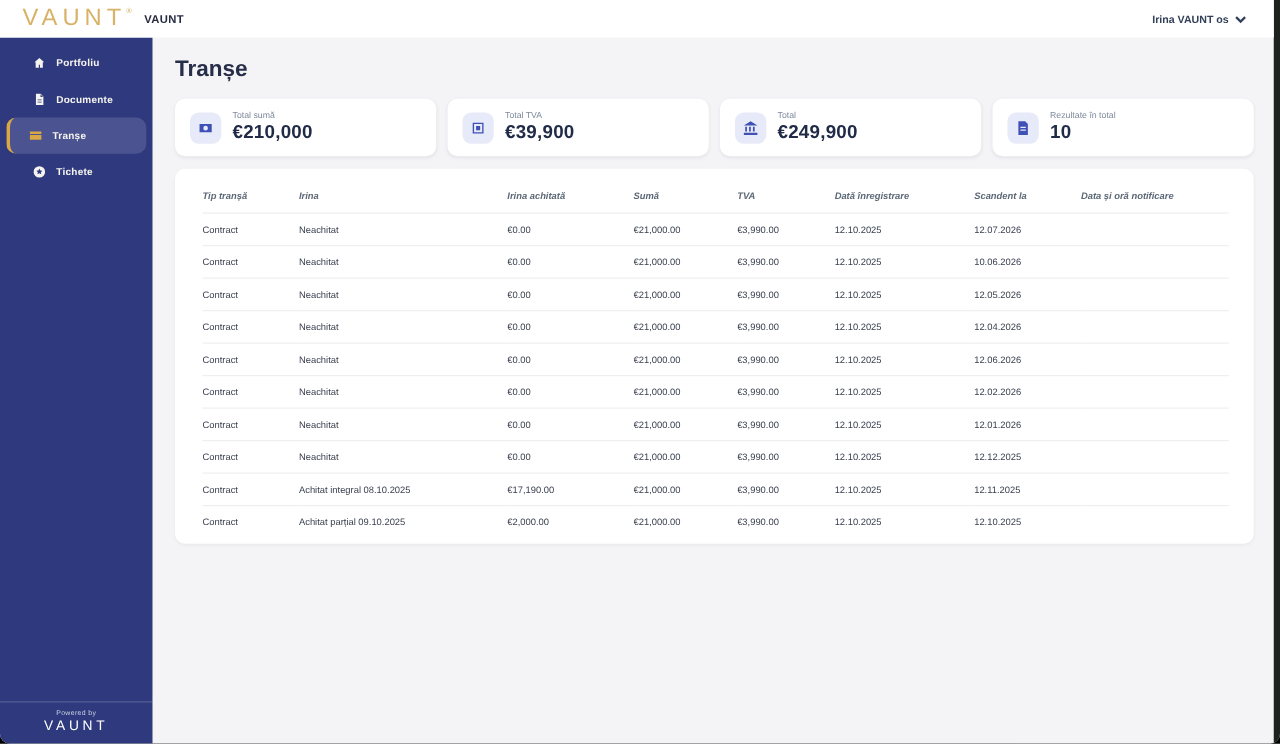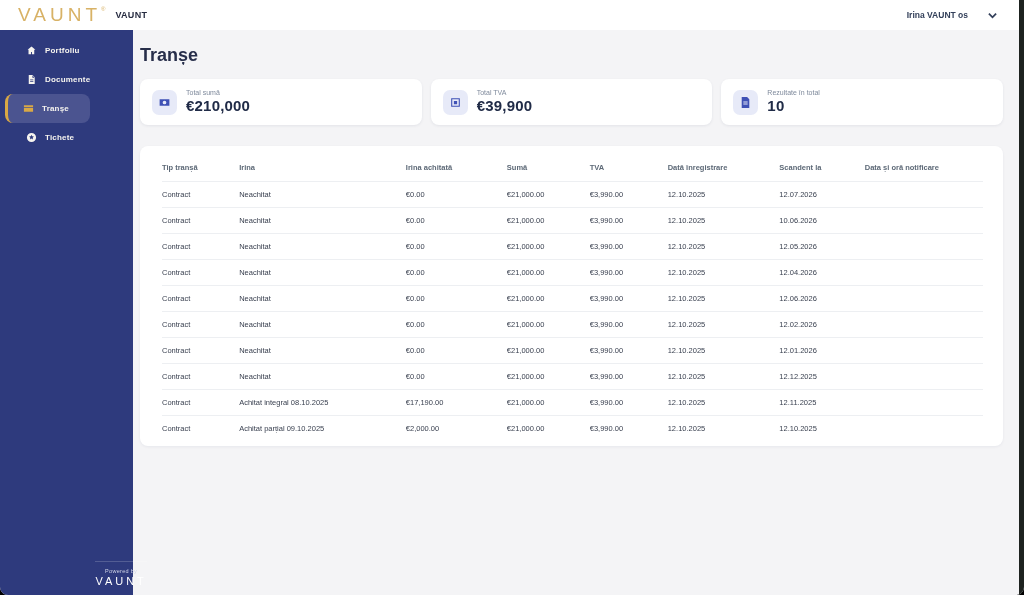--- a/index.html
+++ b/index.html
@@ -24,63 +24,63 @@
   .edge-strip{position:absolute;top:0;right:0;width:5px;height:595px;background:var(--edge);}
 
   
   .topbar{position:absolute;top:0;left:0;width:1019px;height:30px;background:#fff;
     display:flex;align-items:center;z-index:3;}
   .logo{margin-left:18px;display:flex;align-items:flex-start;cursor:pointer;}
   .logo-text{font-size:19px;font-weight:400;letter-spacing:4px;color:var(--gold-logo);
     line-height:22px;font-stretch:condensed;}
   .logo-reg{font-size:6px;color:var(--gold-logo);margin-top:2px;}
   .brand{font-size:9px;font-weight:700;color:#262b40;margin-left:10px;letter-spacing:.3px;}
-  .user-menu{margin-left:auto;margin-right:22px;display:flex;align-items:center;gap:20px;
+  .user-menu{margin-left:auto;margin-right:22px;display:flex;align-items:center;gap:5px;
     cursor:pointer;}
   .user-name{font-size:8.5px;font-weight:700;color:#33405a;}
   .chev{width:9px;height:9px;stroke:#33405a;stroke-width:2;fill:none;}
 
   
-  .sidebar{position:absolute;top:30px;left:0;width:133px;height:565px;background:var(--navy);
-    display:flex;flex-direction:row;}
+  .sidebar{position:absolute;top:30px;left:0;width:122px;height:565px;background:var(--navy);
+    display:flex;flex-direction:column;}
   .nav{padding-top:6px;display:flex;flex-direction:column;}
   .sidebar-item{height:29px;display:flex;align-items:center;gap:8px;padding-left:18px;
     margin:0 5px;color:#f6f4ef;cursor:pointer;border-left:3px solid transparent;
     border-radius:8px;}
   .sidebar-item .s-icon{width:11px;height:11px;display:flex;align-items:center;flex:0 0 11px;}
   .sidebar-item .s-icon svg{width:11px;height:11px;fill:#f6f4ef;}
   .sidebar-item .s-label{font-size:8px;font-weight:600;letter-spacing:.2px;}
   .sidebar-item.active{background:var(--navy-active);border-left:3px solid var(--gold);
     padding-left:15px;}
   .sidebar-item.active .s-icon svg{fill:var(--gold);}
   .sidebar-footer{margin-top:auto;padding:6px 0 8px;border-top:1px solid rgba(255,255,255,.18);
     text-align:center;}
   .powered{font-size:5.5px;color:#cfd3e6;letter-spacing:.3px;}
   .footer-logo{font-size:11px;color:#fff;letter-spacing:3px;font-weight:400;margin-top:1px;}
 
   
   .main{position:absolute;top:30px;left:122px;width:897px;height:565px;padding:13px 16px 0 18px;}
   .page-title{font-size:18px;font-weight:700;color:var(--text-dark);margin:2px 0 13px;}
-  .cards{display:flex;gap:9px;margin-bottom:21px;}
+  .cards{display:flex;gap:9px;margin-bottom:10px;}
   .card{flex:1;height:46px;background:#fff;border-radius:8px;
     box-shadow:0 1px 3px rgba(25,35,80,.08);display:flex;align-items:center;
     padding:0 12px;gap:9px;}
   .card-icon{width:25px;height:25px;border-radius:7px;background:var(--icon-bg);
     display:flex;align-items:center;justify-content:center;flex:0 0 25px;}
   .card-icon svg{width:13px;height:13px;fill:var(--icon-blue);}
   .card-texts{display:flex;flex-direction:column;line-height:1.1;}
   .card-label{font-size:7px;color:#7f8a9c;margin-bottom:1px;}
   .card-value{font-size:15px;font-weight:700;color:#202b47;letter-spacing:.2px;}
 
   
   .table-card{background:#fff;border-radius:8px;box-shadow:0 1px 3px rgba(25,35,80,.06);
     padding:8px 20px 0 22px;min-height:300px;}
   table{width:100%;border-collapse:collapse;table-layout:fixed;}
   th{font-size:7.5px;font-weight:700;color:var(--text-gray);text-align:left;
-    padding:9px 4px 9px 0;}
+    padding:9px 4px 9px 0;font-style:italic;}
   td{font-size:7.5px;color:var(--row-text);text-align:left;padding:8px 4px 8px 0;
     border-top:1px solid var(--divider);white-space:nowrap;overflow:hidden;}
   col.c1{width:9.4%} col.c2{width:20.3%} col.c3{width:12.3%} col.c4{width:10.1%}
   col.c5{width:9.5%} col.c6{width:13.6%} col.c7{width:10.4%} col.c8{width:14.4%}
 </style>
 </head>
 <body>
 
 <div class="screen">
 
@@ -166,20 +166,31 @@
             <svg viewBox="0 0 24 24">
               <path d="M4 4h16v16H4zm2 2v12h12V6zm3 3h6v6H9z" fill-rule="evenodd"></path>
             </svg>
           </span>
           <span class="card-texts">
             <span class="card-label">Total TVA</span>
             <span class="card-value">€39,900</span>
           </span>
         </div>
 
+        <div class="card">
+          <span class="card-icon">
+            <svg viewBox="0 0 24 24">
+              <path d="M12 2 2 8h20zM4 10h2.6v7H4zm5.7 0h2.6v7H9.7zm5.7 0H18v7h-2.6zM2 19h20v3H2z"></path>
+            </svg>
+          </span>
+          <span class="card-texts">
+            <span class="card-label">Total</span>
+            <span class="card-value">€249,900</span>
+          </span>
+        </div>
 
         <div class="card">
           <span class="card-icon">
             <svg viewBox="0 0 24 24">
               <path d="M5 2h10l4 4v16H5zm3 8h8v1.8H8zm0 4h8v1.8H8z" fill-rule="evenodd"></path>
             </svg>
           </span>
           <span class="card-texts">
             <span class="card-label">Rezultate în total</span>
             <span class="card-value">10</span>

